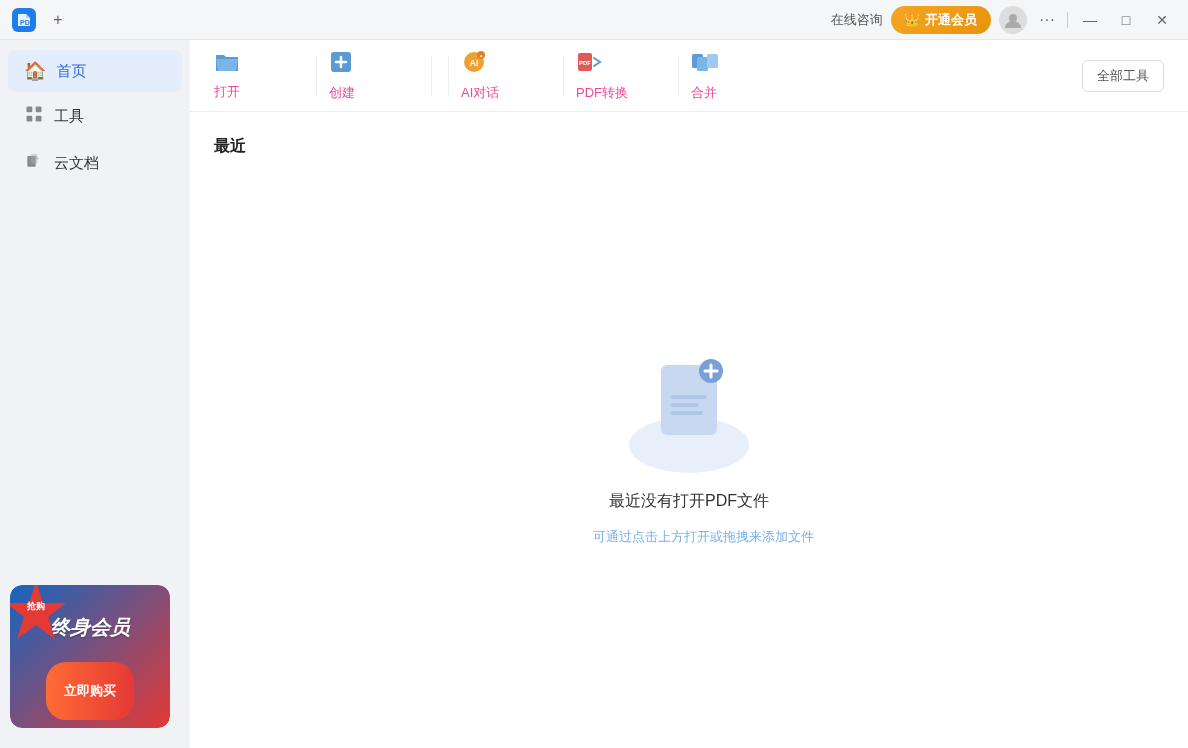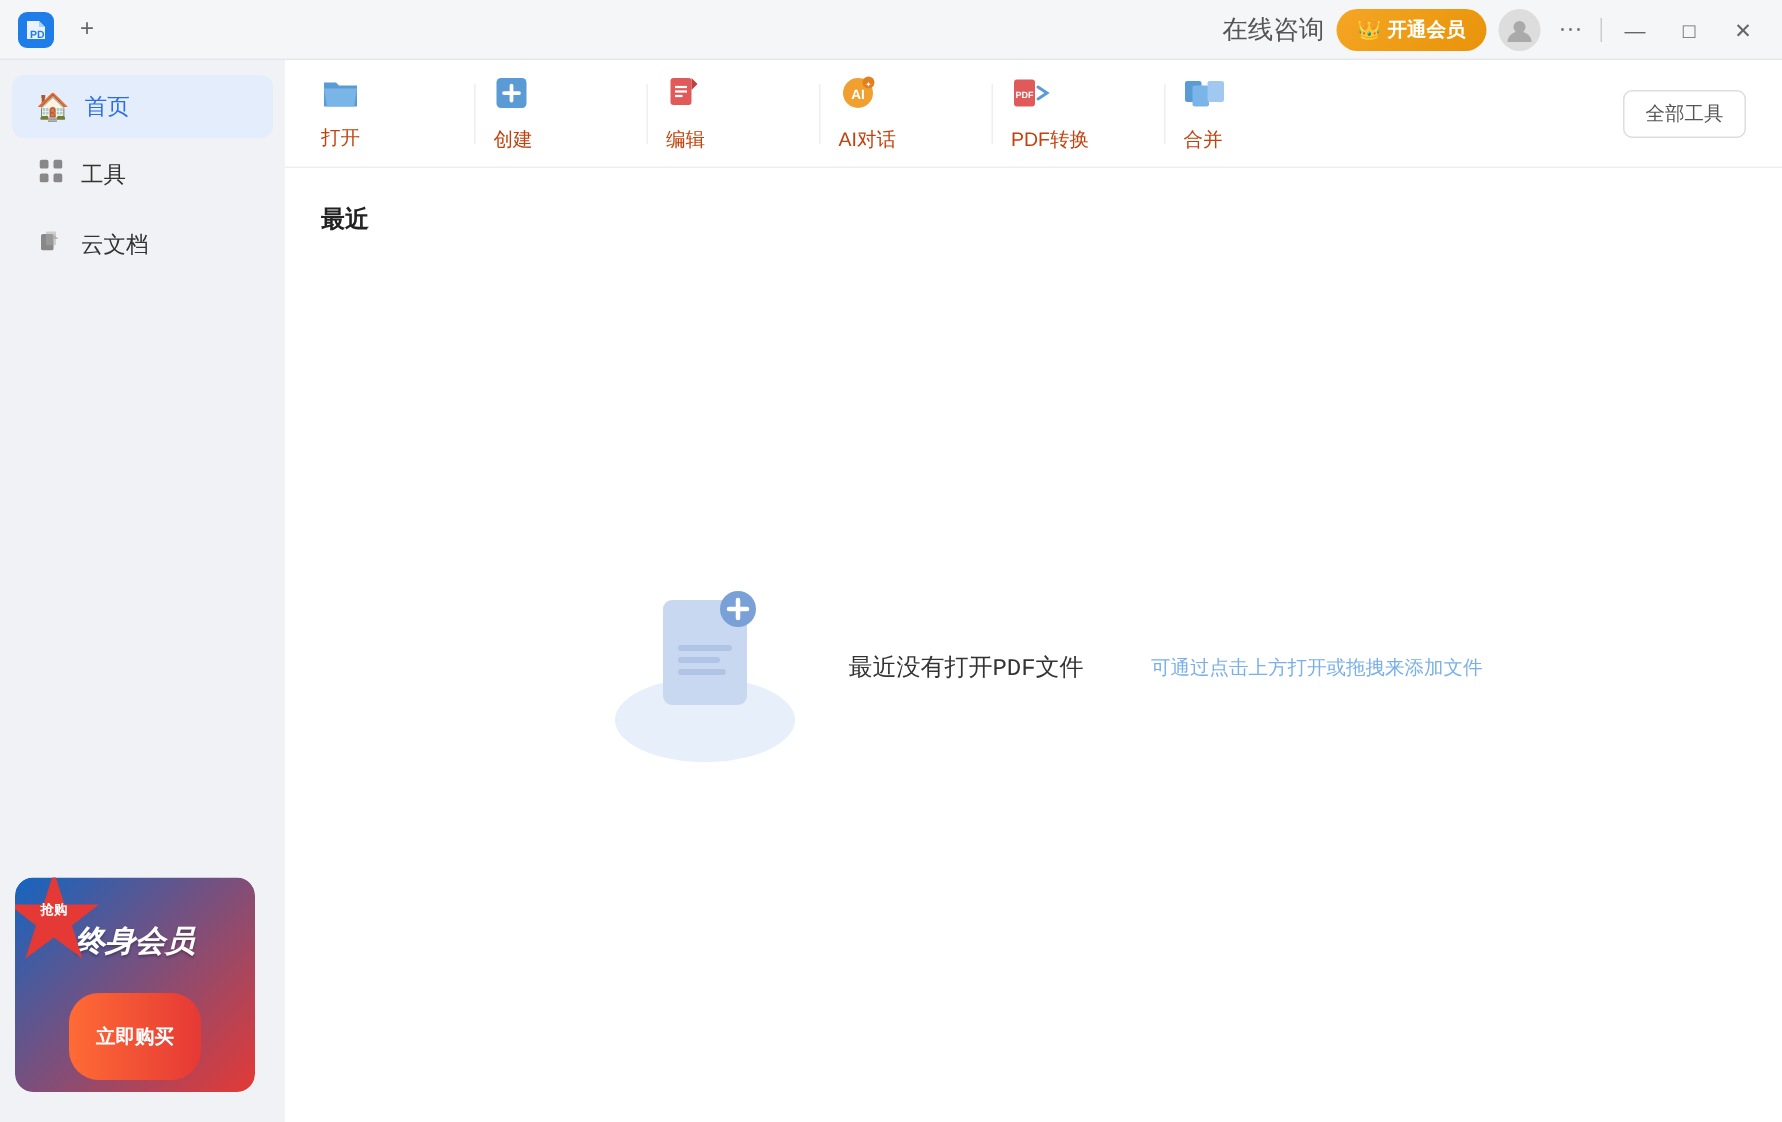--- a/index.html
+++ b/index.html
@@ -41,21 +41,21 @@
       font-size: 16px;
       color: #666;
     }
     .titlebar-right {
       margin-left: auto;
       display: flex;
       align-items: center;
       gap: 8px;
     }
     .online-consult {
-      font-size: 17px;
+      font-size: 13px;
       color: #555;
       cursor: pointer;
     }
     .vip-btn {
       background: linear-gradient(135deg, #f5a623, #e8930a);
       border: none;
       border-radius: 16px;
       padding: 5px 14px;
       color: white;
       font-size: 13px;
@@ -166,21 +166,21 @@
       cursor: pointer;
       gap: 4px;
       border: none;
       background: transparent;
     }
     .tool-icon {
       font-size: 22px;
     }
     .tool-label {
       font-size: 13px;
-      color: #c2410c;
+      color: #ec4899;
     }
     .tool-divider {
       width: 1px;
       height: 40px;
       background: #eee;
       margin: 0 4px;
     }
     .all-tools-btn {
       margin-left: auto;
       border: 1px solid #ddd;
@@ -199,26 +199,25 @@
       overflow-y: auto;
     }
     .recent-title {
       font-size: 16px;
       font-weight: bold;
       color: #222;
       margin-bottom: 24px;
     }
     .empty-state {
       display: flex;
-      flex-direction: row;
+      flex-direction: column;
       align-items: center;
       justify-content: center;
       height: calc(100% - 60px);
       gap: 16px;
-      font-family: Liberation Mono, monospace;
     }
     .empty-text-main {
       font-size: 16px;
       color: #333;
       font-weight: 500;
     }
     .empty-text-sub {
       font-size: 13px;
       color: #7ab0e8;
       margin-left: 29px;
@@ -368,32 +367,20 @@
           <svg width="24" height="24" viewBox="0 0 24 24">
             <rect x="2" y="2" width="20" height="20" rx="3" fill="#5b9bd5"></rect>
             <path d="M12 7v10M7 12h10" stroke="white" stroke-width="2.5" stroke-linecap="round"></path>
           </svg>
         </span>
         <span class="tool-label">创建</span>
       </button>
 
       <div class="tool-divider"></div>
 
-      <button class="tool-item">
-        <span class="tool-icon">
-          <svg width="24" height="24" viewBox="0 0 24 24">
-            <rect x="3" y="2" width="14" height="18" rx="2" fill="#e05a5a"></rect>
-            <path d="M17 2l4 4-4 4" fill="#c04040"></path>
-            <line x1="6" y1="8" x2="14" y2="8" stroke="white" stroke-width="1.5"></line>
-            <line x1="6" y1="11" x2="14" y2="11" stroke="white" stroke-width="1.5"></line>
-            <line x1="6" y1="14" x2="11" y2="14" stroke="white" stroke-width="1.5"></line>
-          </svg>
-        </span>
-        <span class="tool-label">编辑</span>
-      </button>
 
       <div class="tool-divider"></div>
 
       <button class="tool-item">
         <span class="tool-icon">
           <svg width="26" height="24" viewBox="0 0 26 24">
             <circle cx="13" cy="12" r="10" fill="#f0a030"></circle>
             <text x="13" y="16" text-anchor="middle" font-size="9" fill="white" font-weight="bold">AI</text>
             <circle cx="20" cy="5" r="4" fill="#e08020"></circle>
             <text x="20" y="8" text-anchor="middle" font-size="5" fill="white">✦</text>

